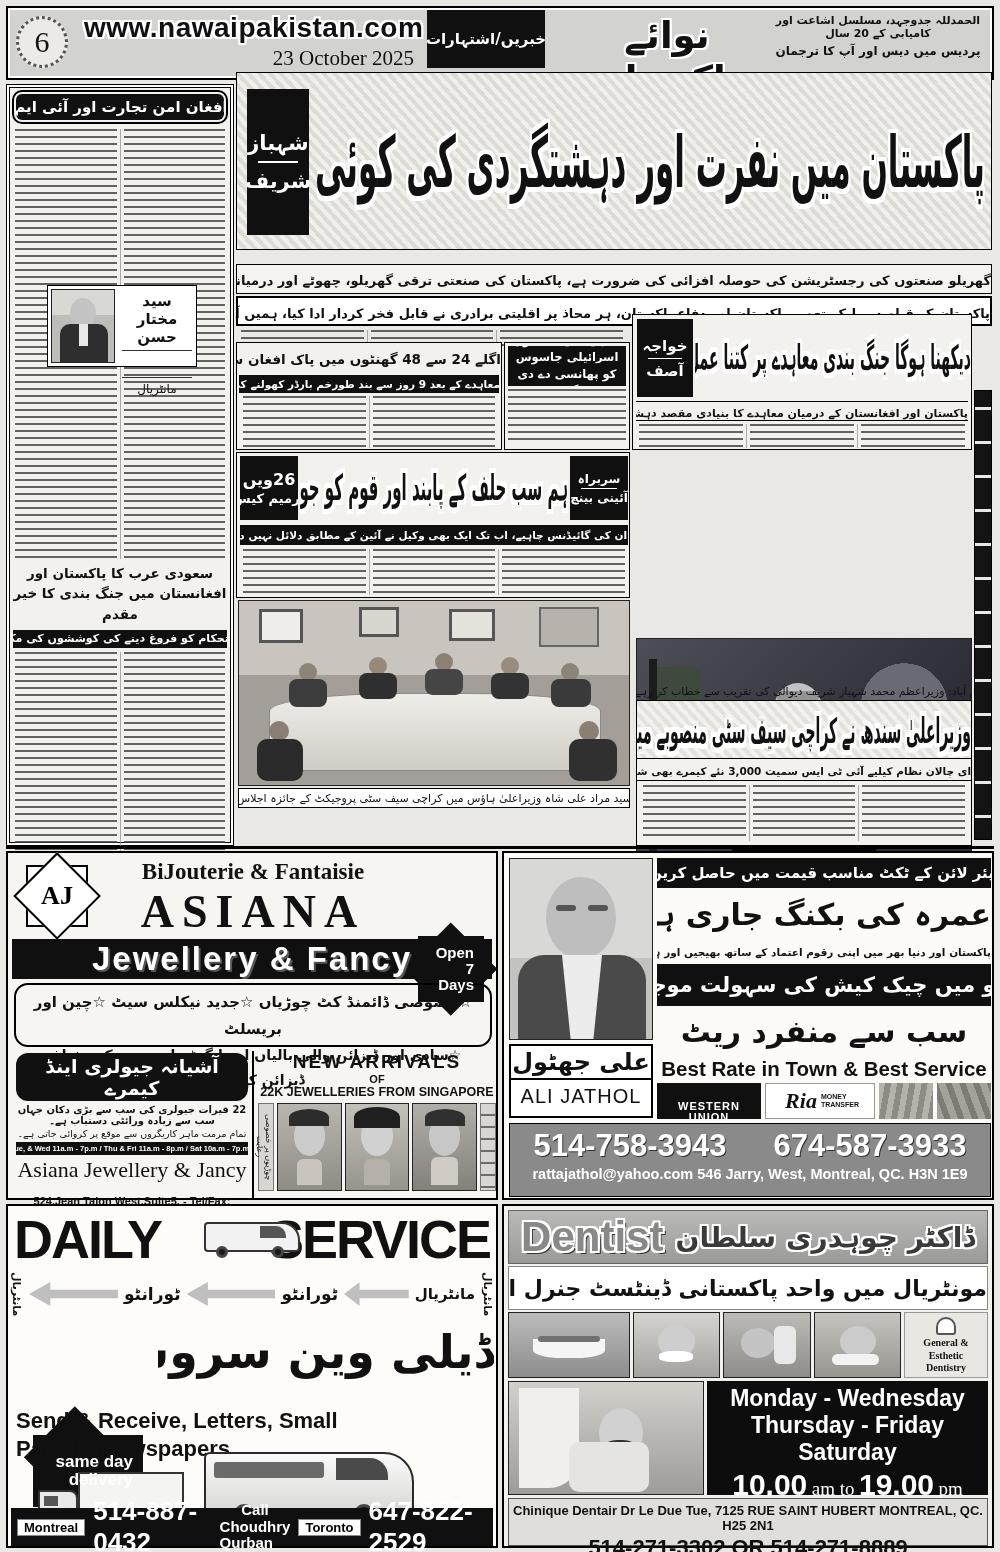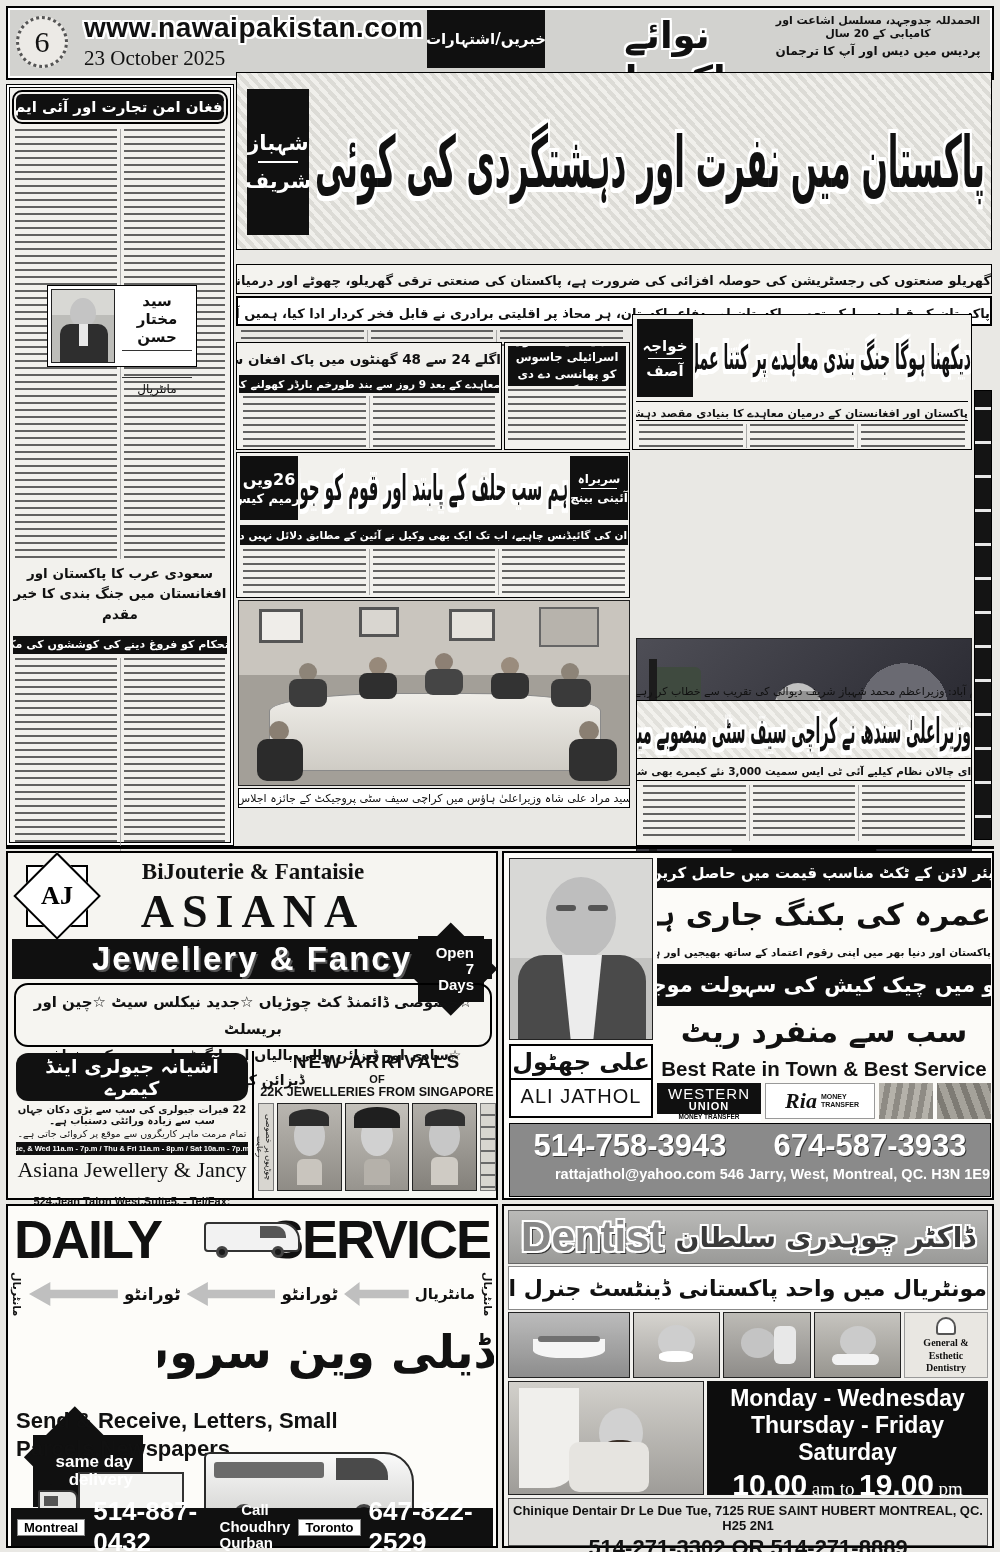--- a/index.html
+++ b/index.html
@@ -38,21 +38,21 @@
 </head>
 <body>
 
 <div class="paper">
 
   <div class="abs" style="left:6px;top:6px;width:988px;height:74px;background:#d2d2cf;border:2px solid #000;box-shadow:inset 0 0 0 2px #fff"></div>
   <div class="abs centerflex serif" style="left:16px;top:16px;width:52px;height:52px;border:3px dotted #555;border-radius:50%;background:#eceae6;font-size:30px">
       <span>6</span>
     </div>
   <div class="abs en outline-w" style="left:84px;top:12px;width:330px;text-align:center;font-size:28px;font-weight:bold;letter-spacing:.5px">www.nawaipakistan.com</div>
-  <div class="abs serif" style="left:84px;top:46px;width:330px;text-align:left;font-size:21px">23 October 2025</div>
+  <div class="abs serif" style="left:84px;top:46px;width:330px;text-align:right;font-size:21px">23 October 2025</div>
   <div class="abs bar urdu" style="left:427px;top:10px;width:118px;height:58px;font-size:15px;font-weight:bold">خبریں/اشتہارات</div>
   <div class="abs urdu outline-w" style="left:552px;top:14px;width:230px;text-align:center;font-size:37px;font-weight:bold;line-height:1.2">نوائے پاکستان</div>
   <div class="abs urdu" style="left:770px;top:14px;width:216px;text-align:center;font-size:11px;font-weight:bold">الحمدللہ جدوجہد، مسلسل اشاعت اور کامیابی کے 20 سال</div>
   <div class="abs urdu" style="left:770px;top:44px;width:216px;text-align:center;font-size:12px;font-weight:bold">پردیس میں دیس اور آپ کا ترجمان</div>
 
   <div class="abs" style="left:6px;top:84px;width:228px;height:762px;background:#f2f1ed;border:1px solid #000;box-shadow:inset 0 0 0 2px #fff,inset 0 0 0 3px #000">
     <div style="margin:5px;border:2px solid #000;border-radius:10px;padding:2px">
       <div class="bar urdu" style="height:26px;font-size:15px;font-weight:bold;border-radius:6px">پاک افغان امن تجارت اور آئی ایم ایف</div>
     </div>
     <div class="cols" style="height:430px;margin:2px 5px">
@@ -63,21 +63,21 @@
       <div class="photo" style="width:64px;height:74px;margin:3px;background:linear-gradient(180deg,#d8d8d4 0 35%,#bdbdb9 35% 100%)">
         <div class="headblob" style="left:18px;top:8px;width:26px;height:30px;background:#cfc2b4;filter:grayscale(1)"></div>
         <div class="abs" style="left:8px;top:34px;width:48px;height:40px;background:#2e2e2e;border-radius:10px 10px 0 0"></div>
         <div class="abs" style="left:27px;top:34px;width:9px;height:22px;background:#e8e8e8"></div>
       </div>
       <div class="urdu" style="flex:1;padding:6px 4px;text-align:center">
         <div style="font-size:15px;font-weight:bold;border-bottom:1px solid #333;padding-bottom:4px">سید مختار حسن</div>
         <div style="font-size:12px;margin-top:26px;border-top:1px solid #333;padding-top:4px">مانٹریال</div>
       </div>
     </div>
-    <div class="urdu" style="margin:4px 6px 12px;text-align:center;font-size:13.5px;font-weight:bold;line-height:1.5">سعودی عرب کا پاکستان اور افغانستان میں جنگ بندی کا خیر مقدم</div>
+    <div class="urdu" style="margin:4px 6px 6px;text-align:center;font-size:13.5px;font-weight:bold;line-height:1.5">سعودی عرب کا پاکستان اور افغانستان میں جنگ بندی کا خیر مقدم</div>
     <div class="bar urdu" style="margin:2px 6px;height:18px;font-size:11px;font-weight:bold">خطے میں امن و استحکام کو فروغ دینے کی کوششوں کی مکمل حمایت کا اعادہ</div>
     <div class="cols" style="height:212px;margin:4px 5px 0">
       <div class="greek"></div>
       <div class="greek"></div>
     </div>
   </div>
 
   <div class="abs" style="left:236px;top:72px;width:756px;height:178px;border:1px solid #000;background:repeating-linear-gradient(48deg,#f0efeb 0 4px,#dcdbd6 4px 8px),#e8e7e2">
     <div class="abs bar urdu" style="left:10px;top:16px;width:62px;height:146px;flex-direction:column;font-size:21px;font-weight:bold;gap:6px">
       <span>شہباز</span>
@@ -276,32 +276,32 @@
       <div class="en" style="font-size:20px;letter-spacing:1px;padding-top:5px">ALI JATHOL</div>
     </div>
     <div class="abs bar urdu" style="left:153px;top:5px;width:334px;height:30px;font-size:15px;font-weight:bold">ایئر لائن کے ٹکٹ مناسب قیمت میں حاصل کریں</div>
     <div class="abs cal urdu" style="left:153px;top:38px;width:334px;height:48px;line-height:48px"><span style="font-size:30px;font-weight:bold">عمرہ کی بکنگ جاری ہے</span></div>
     <div class="abs cal urdu" style="left:153px;top:88px;width:334px;height:20px;line-height:20px"><span style="font-size:10.5px;font-weight:bold">پاکستان اور دنیا بھر میں اپنی رقوم اعتماد کے ساتھ بھیجیں اور ہماری فاسٹ سروس سے مستفید ہوں</span></div>
     <div class="abs bar urdu" style="left:153px;top:111px;width:334px;height:42px;font-size:21px;font-weight:bold">ٹورانٹو میں چیک کیش کی سہولت موجود ہے</div>
     <div class="abs cal urdu" style="left:153px;top:156px;width:334px;height:46px;line-height:46px"><span style="font-size:30px;font-weight:bold">سب سے منفرد ریٹ</span></div>
     <div class="abs en" style="left:153px;top:204px;width:334px;text-align:center;font-size:20.5px;font-weight:bold">Best Rate in Town &amp; Best Service</div>
     <div class="abs" style="left:153px;top:230px;width:334px;height:36px;display:flex;gap:4px">
       <div style="width:104px;background:#101010;color:#fff;text-align:center;line-height:1">
-        <div style="font-size:15px;font-weight:normal;letter-spacing:1px;padding-top:3px">WESTERN</div>
+        <div style="font-size:11px;font-weight:bold;letter-spacing:1px;padding-top:18px">WESTERN</div>
         <div style="font-size:11px;font-weight:bold;letter-spacing:1px">UNION</div>
         <div style="background:#fff;color:#000;font-size:6.5px;font-weight:bold;margin-top:2px">MONEY TRANSFER</div>
       </div>
       <div style="width:110px;background:#fff;border:1px solid #999;display:flex;align-items:center;justify-content:center;gap:4px">
         <span class="serif" style="font-size:22px;font-weight:bold;font-style:italic">Ria</span>
         <span style="font-size:7px;font-weight:bold;width:34px;line-height:1.2">MONEY TRANSFER</span>
       </div>
       <div style="flex:1;background:repeating-linear-gradient(100deg,#b5b2aa 0 6px,#8e8b84 6px 12px)"></div>
       <div style="flex:1;background:repeating-linear-gradient(70deg,#a5a29a 0 7px,#7e7b74 7px 13px)"></div>
     </div>
-    <div class="abs" style="left:5px;top:270px;width:482px;height:74px;background:#8a8a8a;border:1px solid #000;text-align:right;color:#fff">
+    <div class="abs" style="left:5px;top:270px;width:482px;height:74px;background:#8a8a8a;border:1px solid #000;text-align:center;color:#fff">
       <div style="display:flex;justify-content:space-around;padding-top:4px">
         <span class="en" style="font-size:31px;font-weight:bold;text-shadow:1px 1px 0 #333">514-758-3943</span>
         <span class="en" style="font-size:31px;font-weight:bold;text-shadow:1px 1px 0 #333">674-587-3933</span>
       </div>
       <div class="en" style="font-size:14.5px;font-weight:bold;margin-top:2px">rattajathol@yahoo.com 546 Jarry, West, Montreal, QC. H3N 1E9</div>
     </div>
   </div>
 
   <div class="abs box" style="left:6px;top:1204px;width:492px;height:344px;background:#fdfcf9">
     <div style="display:flex;align-items:center;justify-content:space-between;padding:2px 6px">

